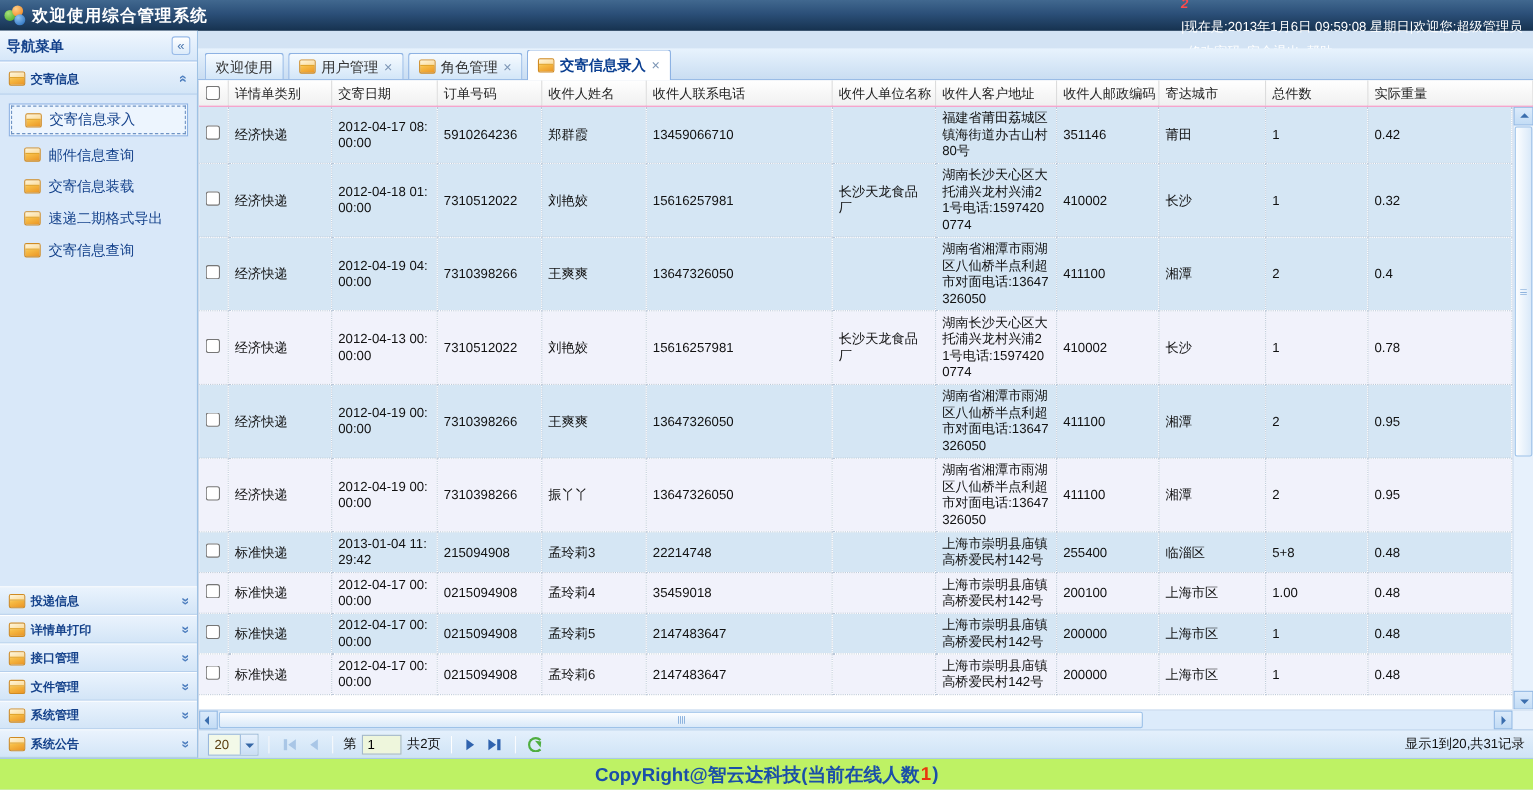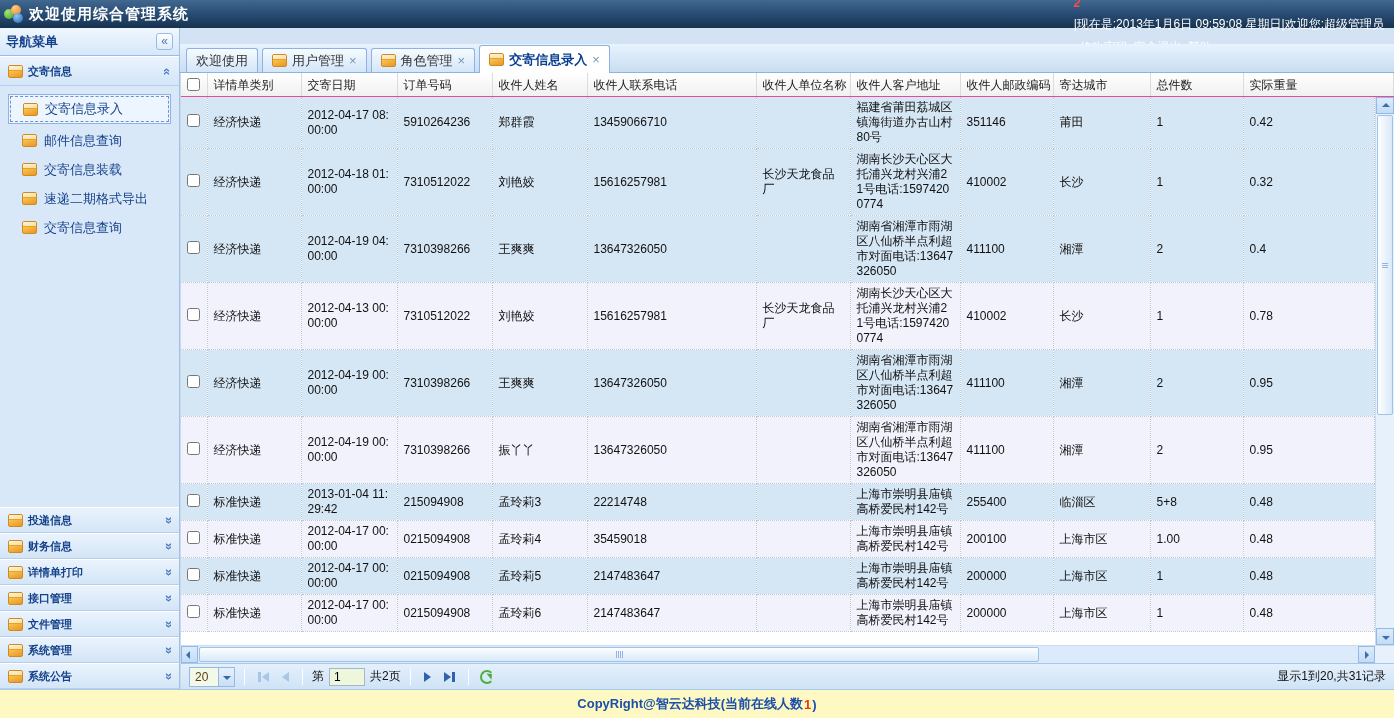--- a/index.html
+++ b/index.html
@@ -140,22 +140,22 @@
   .pageno { width:36px; height:18px; border:1px solid #a3b8cc; background:#eef6dc; font-size:12px; padding:1px 4px;
             font-family:inherit; }
   .pg-label { color:#111; }
   .refresh-icon { position:relative; width:14px; height:14px; display:inline-block; border:2px solid #4fae3f; border-radius:50%;
                   border-right-color:transparent; margin-left:2px; cursor:pointer; }
   .refresh-icon::after { content:""; position:absolute; right:-4px; top:-2px; border:4px solid transparent; border-left-color:#4fae3f;
                          transform:rotate(-40deg); }
   .pager-status { margin-left:auto; color:#111; }
 
   
-  .footer { height:29px; flex:0 0 29px; background:#fef9c3; border-top:1px solid #a9c9e9; display:flex; align-items:center;
-            justify-content:center; font-size:13px; font-weight:bold; color:var(--footer-text,#1b4fa8); }
+  .footer { height:29px; flex:0 0 29px; background:#bef264; border-top:1px solid #a9c9e9; display:flex; align-items:center;
+            justify-content:center; font-size:17px; font-weight:bold; color:var(--footer-text,#1b4fa8); }
   .online-count { color:var(--online-red,#e8380d); padding:0 1px; }
 </style>
 </head>
 <body>
 
 <div class="app">
 
   <div class="topbar">
     <div class="brand">
       <span class="logo">
@@ -204,25 +204,20 @@
               <span>速递二期格式导出</span>
             </div>
             <div class="sb-item">
               <span class="pkg-icon"></span>
               <span>交寄信息查询</span>
             </div>
           </div>
           <div class="sb-section thin">
             <span class="pkg-icon"></span>
             <span class="sb-section-label">投递信息</span>
-            <span class="chev down">«</span>
-          </div>
-          <div class="sb-section thin">
-            <span class="pkg-icon"></span>
-            <span class="sb-section-label">财务信息</span>
             <span class="chev down">«</span>
           </div>
           <div class="sb-section thin">
             <span class="pkg-icon"></span>
             <span class="sb-section-label">详情单打印</span>
             <span class="chev down">«</span>
           </div>
           <div class="sb-section thin">
             <span class="pkg-icon"></span>
             <span class="sb-section-label">接口管理</span>

